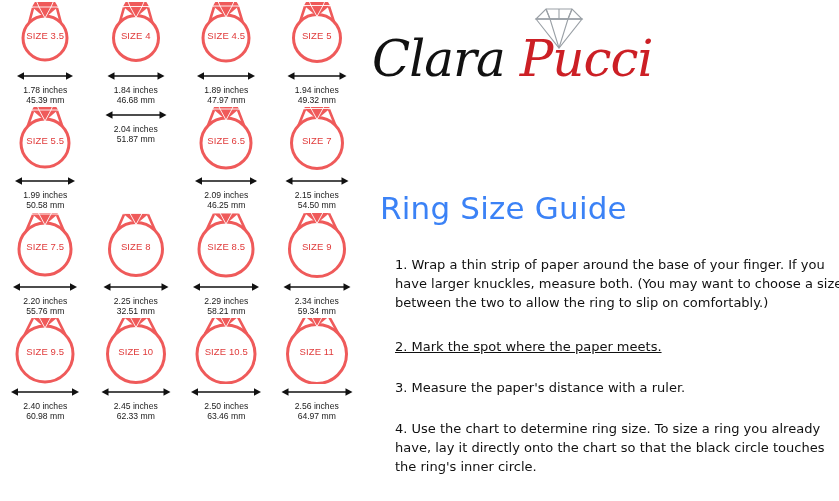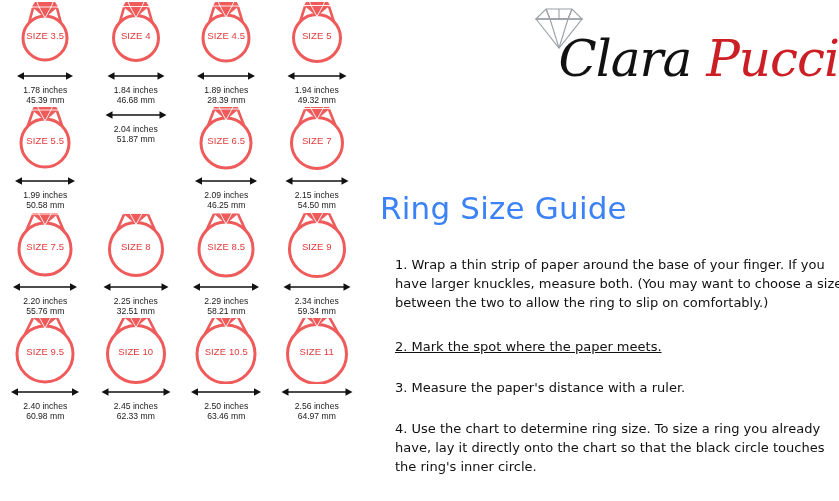--- a/index.html
+++ b/index.html
@@ -109,21 +109,21 @@
     left: 152px;
     top: 0px;
     width: 70px;
     height: 44px;
   }
   #logo-text {
     position: absolute;
     left: 0;
     top: 24px;
     width: 467px;
-    text-align: right;
+    text-align: left;
     font-family: "DejaVu Serif", serif;
     font-style: italic;
     font-size: 50px;
     letter-spacing: -1px;
     white-space: nowrap;
   }
   #logo-text .clara { color: #111111; }
   #logo-text .pucci { color: #cc1f25; }
 
   
@@ -219,21 +219,21 @@
           </div>
           <div class="arrow-row">
             <svg viewBox="0 0 74 14" width="74" height="14">
               <line x1="13" y1="7" x2="61" y2="7" stroke="#111" stroke-width="1.4"></line>
               <polygon points="8,7 15,3.2 15,10.8" fill="#111"></polygon>
               <polygon points="66,7 59,3.2 59,10.8" fill="#111"></polygon>
             </svg>
           </div>
           <div class="meas">
             <div>1.89 inches</div>
-            <div>28.39 mm</div>
+            <div>47.97 mm</div>
           </div>
         </div>
         <div class="ring-cell">
           <div class="ring-art">
             <svg viewBox="0 0 74 66" width="74" height="66">
               <circle cx="37" cy="36" r="23.5" fill="none" stroke="#ef5a5a" stroke-width="3"></circle>
               <g>
                 <path d="M24,3.5 L28,-3.5 L46,-3.5 L50,3.5 L37,14.5 Z" fill="#ef5a5a"></path>
                 <path d="M24,3.5 L50,3.5 M28,-3.5 L31,3.5 M46,-3.5 L43,3.5 M31,3.5 L37,14.5 M43,3.5 L37,14.5" stroke="#ffffff" stroke-width="0.9" fill="none"></path>
               </g>

